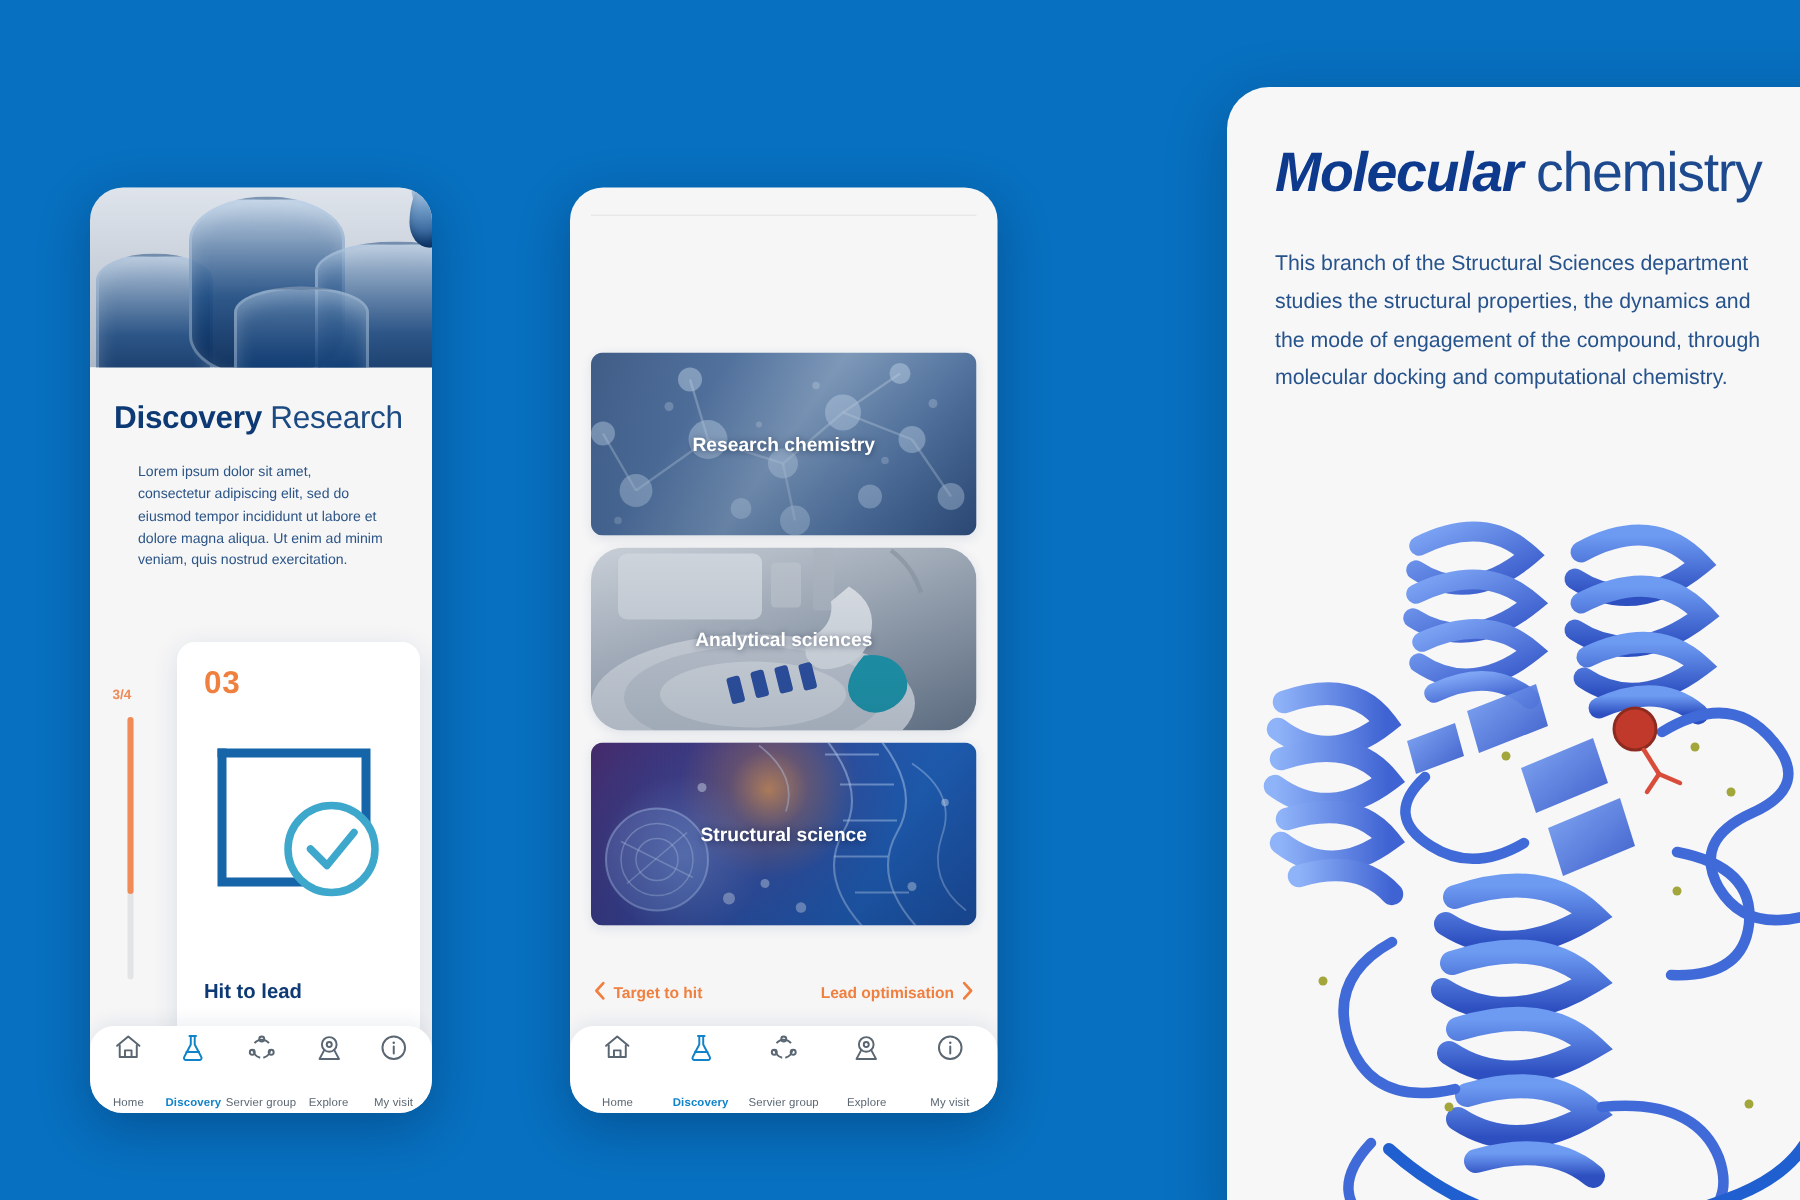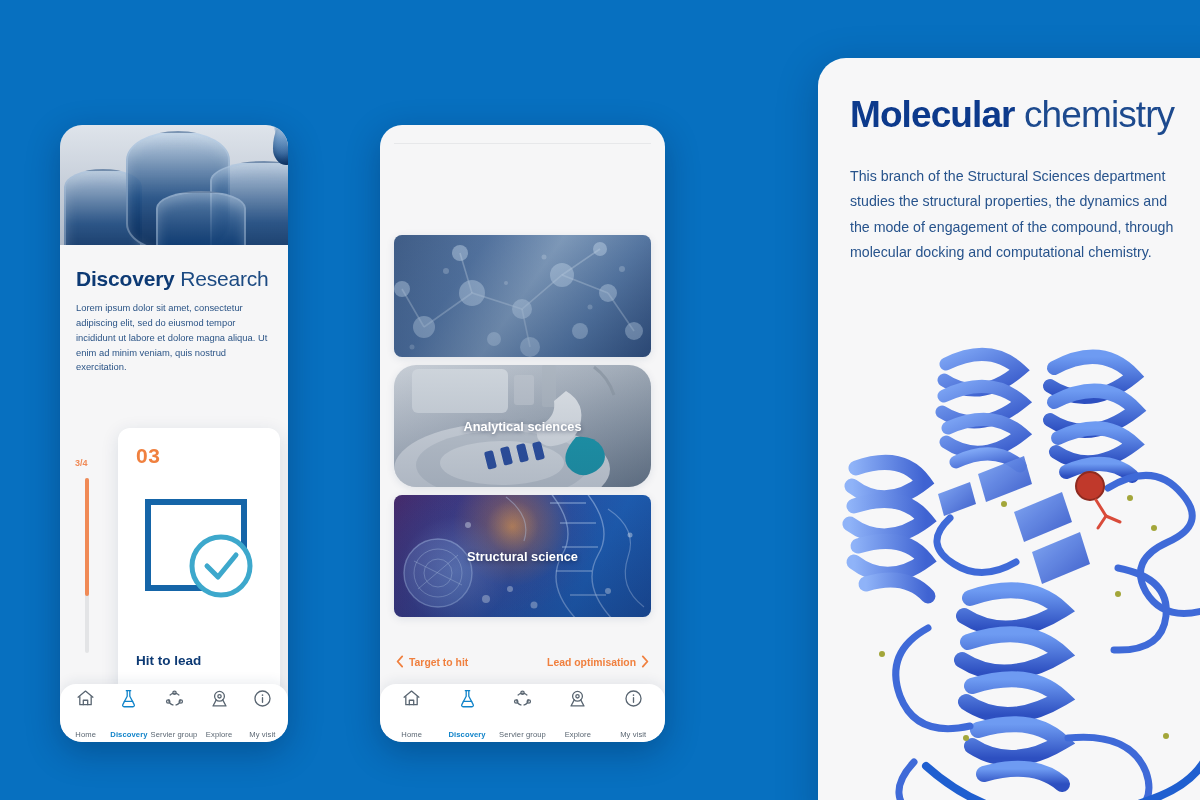--- a/index.html
+++ b/index.html
@@ -84,21 +84,21 @@
     color: #123a6e;
     margin: 0 0 10px 0;
     white-space: nowrap;
   }
   .p1-title .t-bold { font-weight: 700; color: #0d3a74; }
   .p1-title .t-light { font-weight: 400; color: #1c4a82; }
   .p1-desc {
     font-size: 9.4px;
     line-height: 1.58;
     color: #2b5486;
-    margin: 0;
+    margin: 16px;
     max-width: 252px;
   }
 
   
   .carousel-wrap {
     position: absolute;
     left: 0; top: 285px; right: 0;
     height: 305px;
     text-align: center;
   }
@@ -271,21 +271,21 @@
     overflow: hidden;
     box-shadow: 0 10px 40px rgba(0,20,50,0.26);
   }
   .p3-title {
     position: absolute;
     left: 32px; top: 36px;
     font-size: 37px;
     letter-spacing: -0.9px;
     white-space: nowrap;
   }
-  .p3-title .t-bold { font-weight: 700; color: #0d3a8c; }
+  .p3-title .t-bold { font-weight: 700; color: #0d3a8c; font-style: italic; }
   .p3-title .t-light { font-weight: 400; color: #1d4a8e; }
   .p3-desc {
     position: absolute;
     left: 32px; top: 106px;
     width: 560px;
     font-size: 14.2px;
     line-height: 1.78;
     color: #27538c;
     white-space: pre;
   }
@@ -435,20 +435,21 @@
             <circle cx="52" cy="36" r="3"></circle>
               <circle cx="150" cy="22" r="2.5"></circle>
               <circle cx="228" cy="34" r="3"></circle>
             <circle cx="18" cy="112" r="2.5"></circle>
               <circle cx="112" cy="48" r="2"></circle>
               <circle cx="196" cy="72" r="2.5"></circle>
           </g>
         </svg>
       </div>
       <div class="dept-veil veil" style="background:linear-gradient(180deg,rgba(40,70,115,0.16),rgba(25,55,100,0.36));"></div>
+      <div class="dept-label">Research chemistry</div>
     </div>
 
     <div id="dept-card-1" class="dept-card">
       <div class="dept-art art-lab">
         <svg width="257" height="122" viewBox="0 0 257 122" style="position:absolute;inset:0;">
           <ellipse cx="108" cy="104" rx="108" ry="46" fill="#e2e6eb"></ellipse>
           <ellipse cx="108" cy="100" rx="86" ry="34" fill="#cfd5dc"></ellipse>
           <ellipse cx="108" cy="98" rx="62" ry="22" fill="#e6eaee"></ellipse>
           <rect x="18" y="4" width="96" height="44" rx="6" fill="#dfe4e9"></rect>
           <rect x="120" y="10" width="20" height="30" rx="3" fill="#c8ced6"></rect>

